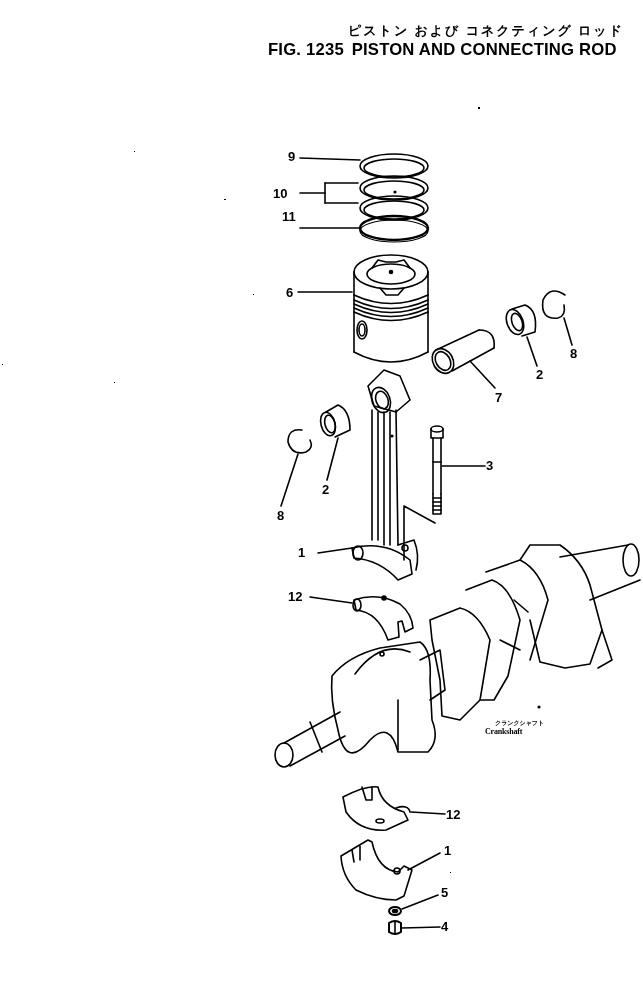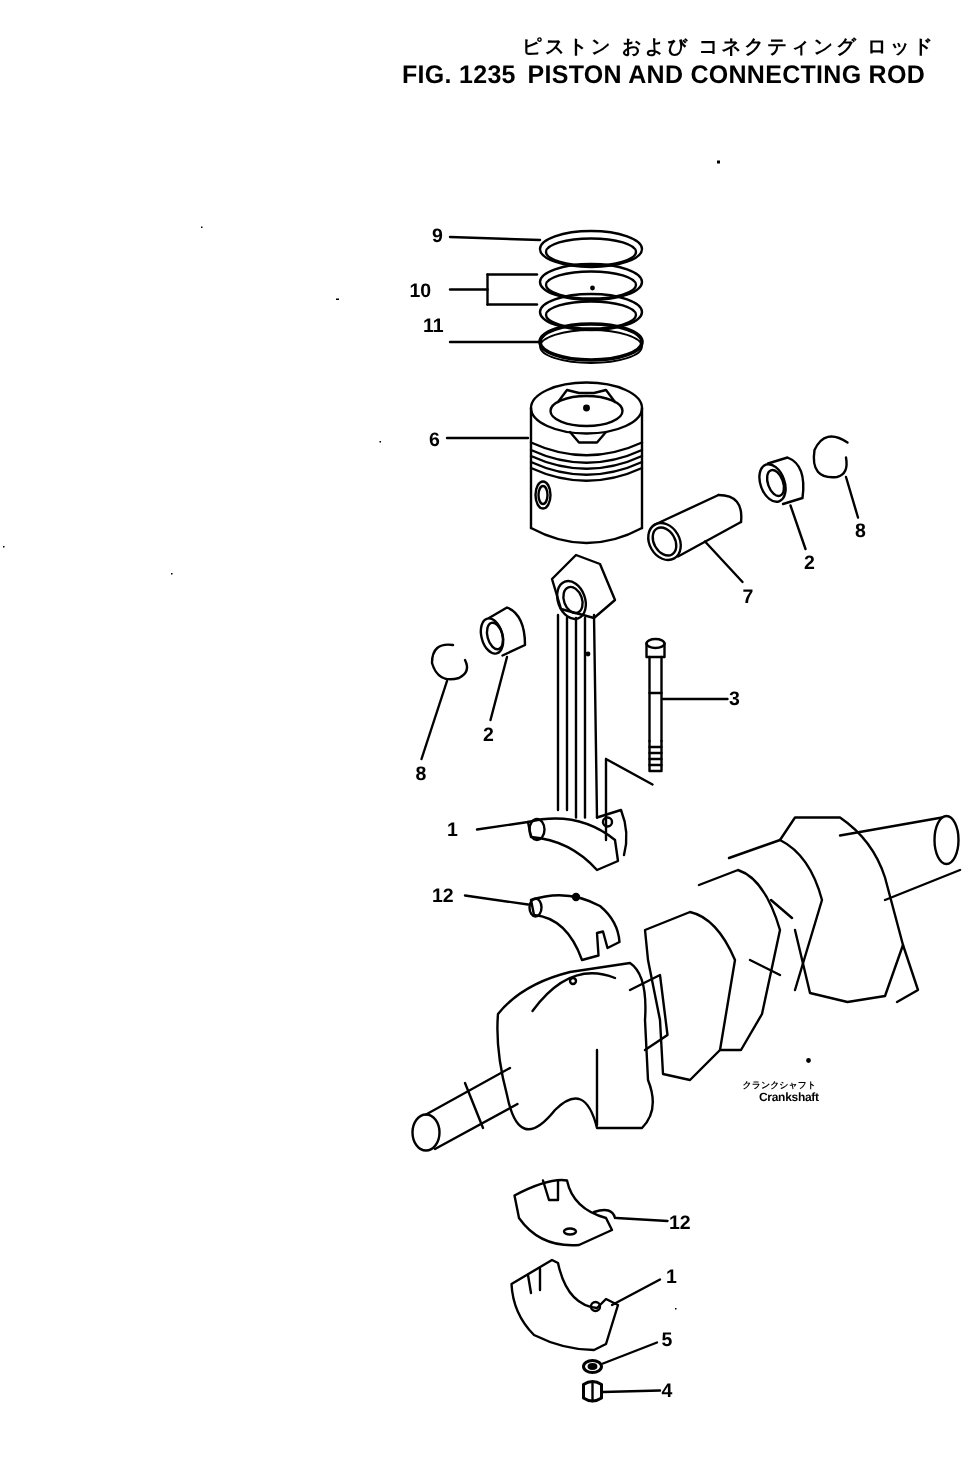--- a/index.html
+++ b/index.html
@@ -3,21 +3,21 @@
 <meta charset="utf-8">
 <style>
   html,body{margin:0;padding:0;background:#ffffff;}
   body{width:643px;height:988px;position:relative;overflow:hidden;font-family:"Liberation Sans",sans-serif;color:#000;}
   .jp-title{position:absolute;left:348px;top:22px;font-size:13px;font-weight:bold;letter-spacing:2px;white-space:nowrap;font-family:Liberation Serif, serif;}
   .fig-title{position:absolute;left:268px;top:40px;font-size:17px;font-weight:bold;letter-spacing:0.2px;white-space:nowrap;transform:scaleX(0.98);transform-origin:left top;}
   .fig-title .fignum{margin-right:8px;}
   svg.draw{position:absolute;left:0;top:0;}
   .callout{position:absolute;font-size:13px;font-weight:bold;line-height:1;white-space:nowrap;}
   .crank-jp{position:absolute;left:495px;top:719px;font-size:6px;font-weight:bold;font-family:"DejaVu Sans",sans-serif;white-space:nowrap;}
-  .crank-en{position:absolute;left:506px;top:727px;font-size:8px;font-weight:bold;white-space:nowrap;letter-spacing:-0.2px;}
+  .crank-en{position:absolute;left:485px;top:727px;font-size:8px;font-weight:bold;white-space:nowrap;letter-spacing:-0.2px;font-family:Liberation Serif, serif;}
 </style>
 </head>
 <body>
 
 <div class="jp-title">ピストン および コネクティング ロッド</div>
 <div class="fig-title">
   <span class="fignum">FIG. 1235</span><span>PISTON AND CONNECTING ROD</span>
 </div>
 
 <svg class="draw" width="643" height="988" viewBox="0 0 643 988" fill="none" stroke="#000" stroke-width="1.6" stroke-linejoin="round" stroke-linecap="round">

